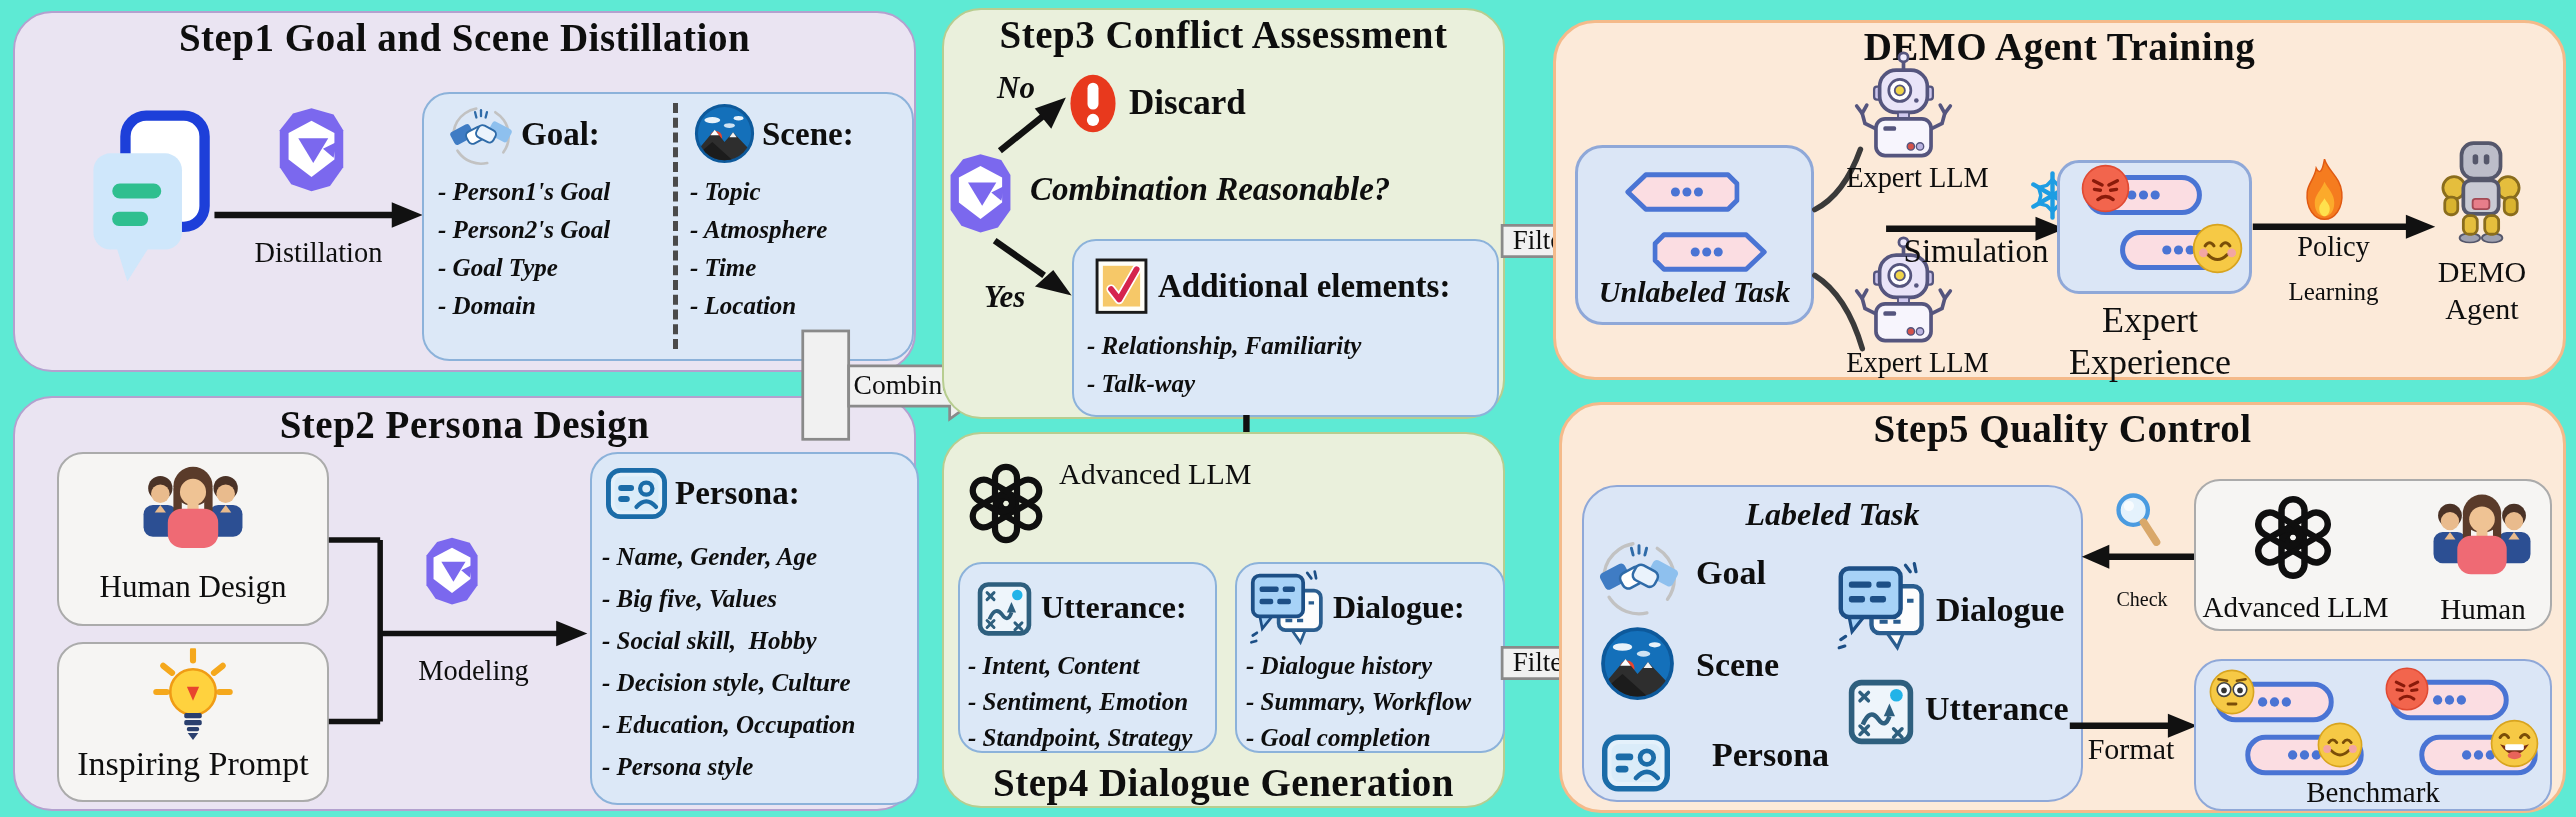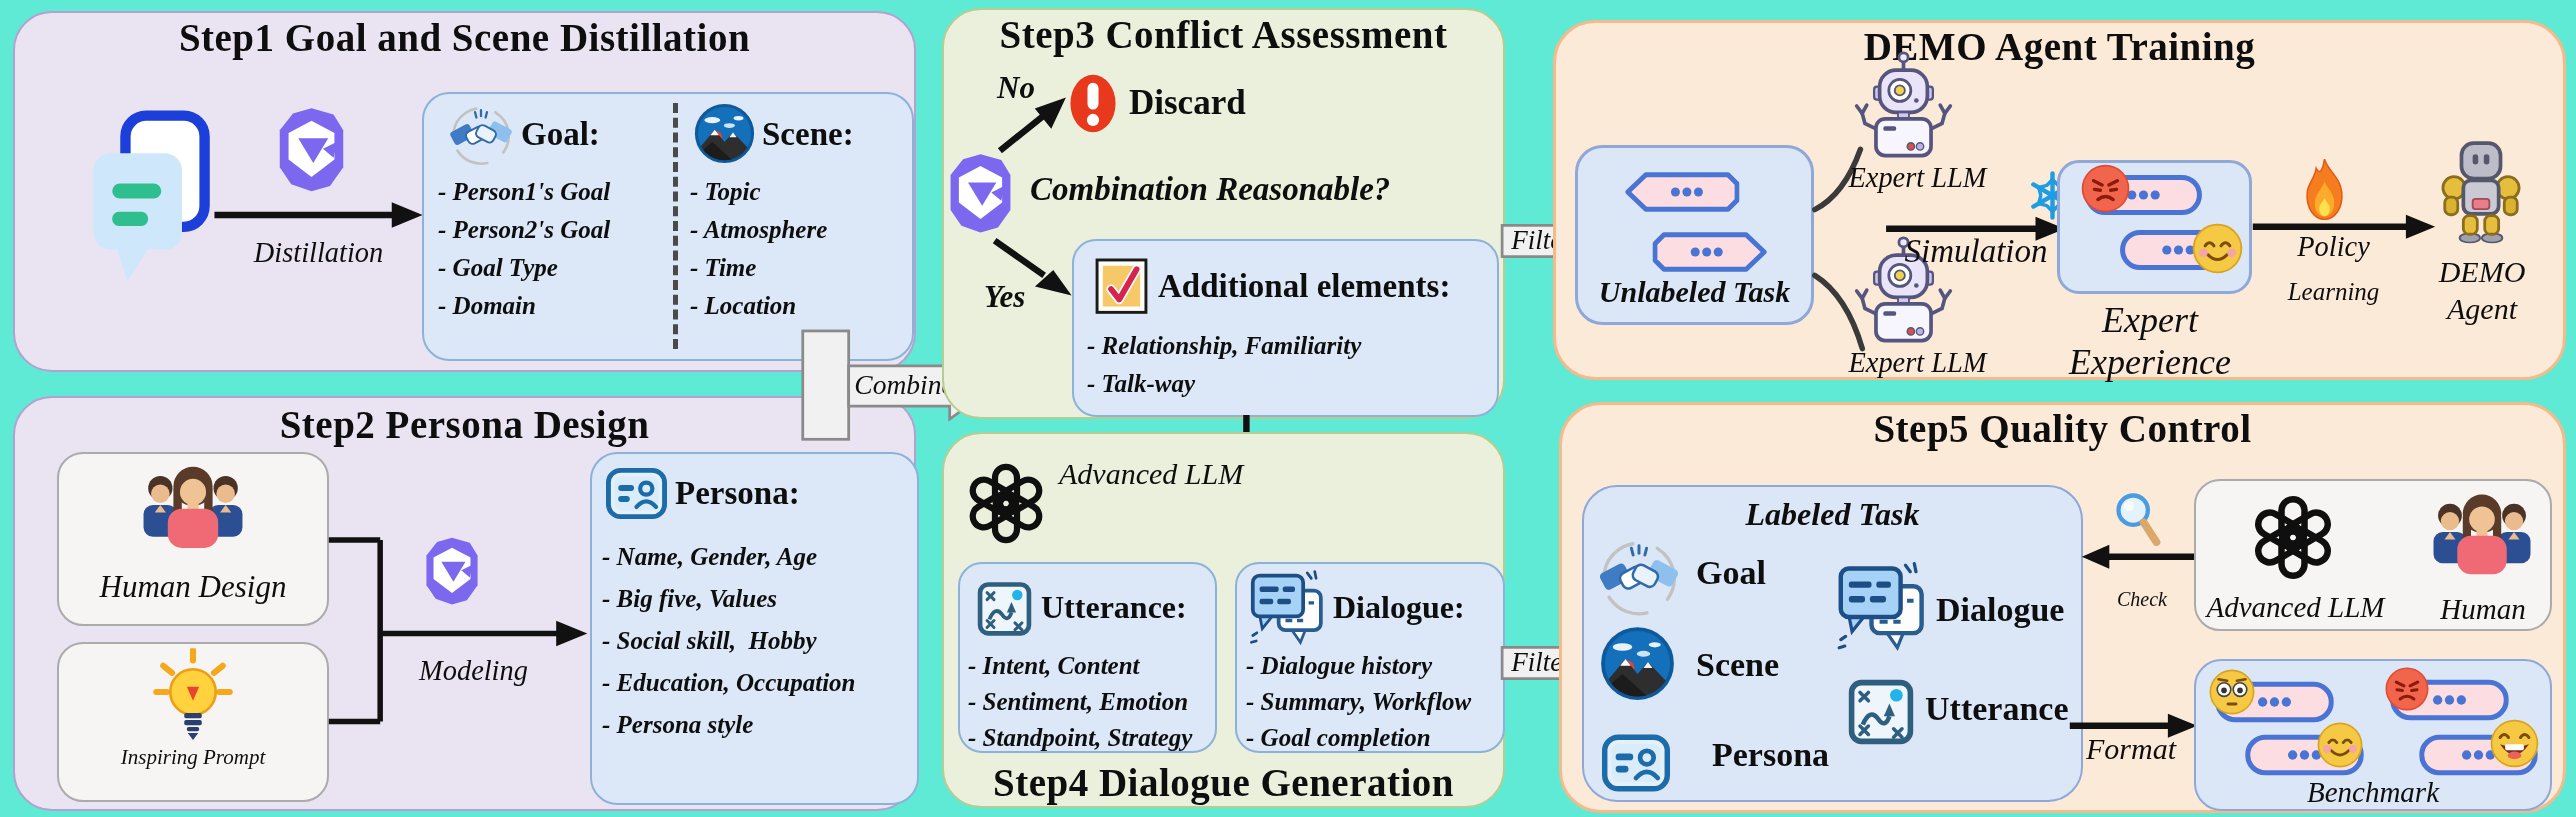--- a/index.html
+++ b/index.html
@@ -10,21 +10,21 @@
   .purple{background:#eae4f2;border:2.8px solid #b3a1cf;border-radius:39px;}
   .green{background:#eaf0dc;border:2.8px solid #b7cd90;border-radius:39px;}
   .orange{background:#fcead9;border:3.7px solid #f4ba8a;border-radius:42px;}
   .bluebox{background:#dce8f7;border:2.8px solid #8cb2da;border-radius:27.5px;}
   .bluebox2{background:#dbe6f6;border:3.7px solid #8fa8d8;border-radius:27.5px;}
   .graybox{background:#f6f5f3;border:2.8px solid #ababab;border-radius:26px;}
   .title{position:absolute;font-weight:bold;font-size:39px;text-align:center;letter-spacing:0.5px;}
   .h36{position:absolute;font-weight:bold;font-size:33px;}
   .h38{position:absolute;font-weight:bold;font-size:35px;}
   .bital{position:absolute;font-weight:bold;font-style:italic;}
-  .ital{position:absolute;font-style:italic;}
+  .ital{position:absolute;}
   .items{position:absolute;font-weight:bold;font-style:italic;font-size:25px;}
   .items div{white-space:pre;}
   .ctr{text-align:center;}
   svg{display:block;}
 </style>
 </head>
 <body>
 
 <div id="canvas">
 
@@ -352,21 +352,21 @@
 <div class="title" style="left:13px;top:402px;width:903px;">Step2 Persona Design</div>
 <div class="box graybox" style="left:57px;top:452px;width:272px;height:174px;"></div>
 <svg class="abs" style="left:136px;top:461px;width:114px;height:101px;" viewBox="0 0 124 110" width="114" height="101">
       <use href="#sym-people"></use>
     </svg>
 <div class="ital ctr" style="left:57px;top:569px;width:272px;font-size:31px;">Human Design</div>
 <div class="box graybox" style="left:57px;top:642px;width:272px;height:160px;"></div>
 <svg class="abs" style="left:149px;top:648px;width:88px;height:95px;" viewBox="0 0 96 103" width="88" height="95">
       <use href="#sym-bulb"></use>
     </svg>
-<div class="ital ctr" style="left:57px;top:745px;width:272px;font-size:21px;">Inspiring Prompt</div>
+<div class="ital ctr" style="left:57px;top:745px;width:272px;font-size:34px;">Inspiring Prompt</div>
 <svg class="abs" style="left:327px;top:514px;width:275px;height:239px;" viewBox="0 0 300 260" width="275" height="239">
   <g stroke="#111" stroke-width="6" fill="none">
     <polyline points="2,28 58,28"></polyline>
         <polyline points="58,28 58,226"></polyline>
         <polyline points="2,226 58,226"></polyline>
     <line x1="58" y1="130" x2="252" y2="130"></line>
   </g>
   <polygon points="250,116 250,144 284,130" fill="#111"></polygon>
 </svg>
 <svg class="abs" style="left:420px;top:525px;width:64px;height:95px;" viewBox="0 0 70 104" width="64" height="95">
@@ -375,20 +375,21 @@
 <div class="ital ctr" style="left:384px;top:655px;width:179px;font-size:28.4px;">Modeling</div>
 <div class="box bluebox" style="left:590px;top:452px;width:329px;height:353px;"></div>
 <svg class="abs" style="left:606px;top:463px;width:61px;height:61px;" viewBox="0 0 66 66" width="61" height="61">
       <use href="#sym-persona"></use>
     </svg>
 <div class="h36" style="left:675px;top:475px;">Persona:</div>
 <div class="items" style="left:602px;top:536px;line-height:42px;font-size:25px;">
   <div>- Name, Gender, Age</div>
       <div>- Big five, Values</div>
   <div>- Social skill,  Hobby</div>
+      <div>- Decision style, Culture</div>
   <div>- Education, Occupation</div>
       <div>- Persona style</div>
 </div>
 
 <svg class="abs" style="left:800px;top:329px;width:202px;height:115px;" viewBox="0 0 220 125" width="202" height="115">
   <rect x="3" y="2" width="50" height="118" fill="#f1f1f1" stroke="#8a8a8a" stroke-width="3"></rect>
   <polygon points="53,40 163,40 163,26 213,62 163,98 163,84 53,84" fill="#f1f1f1" stroke="#8a8a8a" stroke-width="3"></polygon>
 </svg>
 <div class="ital ctr" style="left:826px;top:369px;width:156px;font-size:27.5px;">Combine</div>
 

